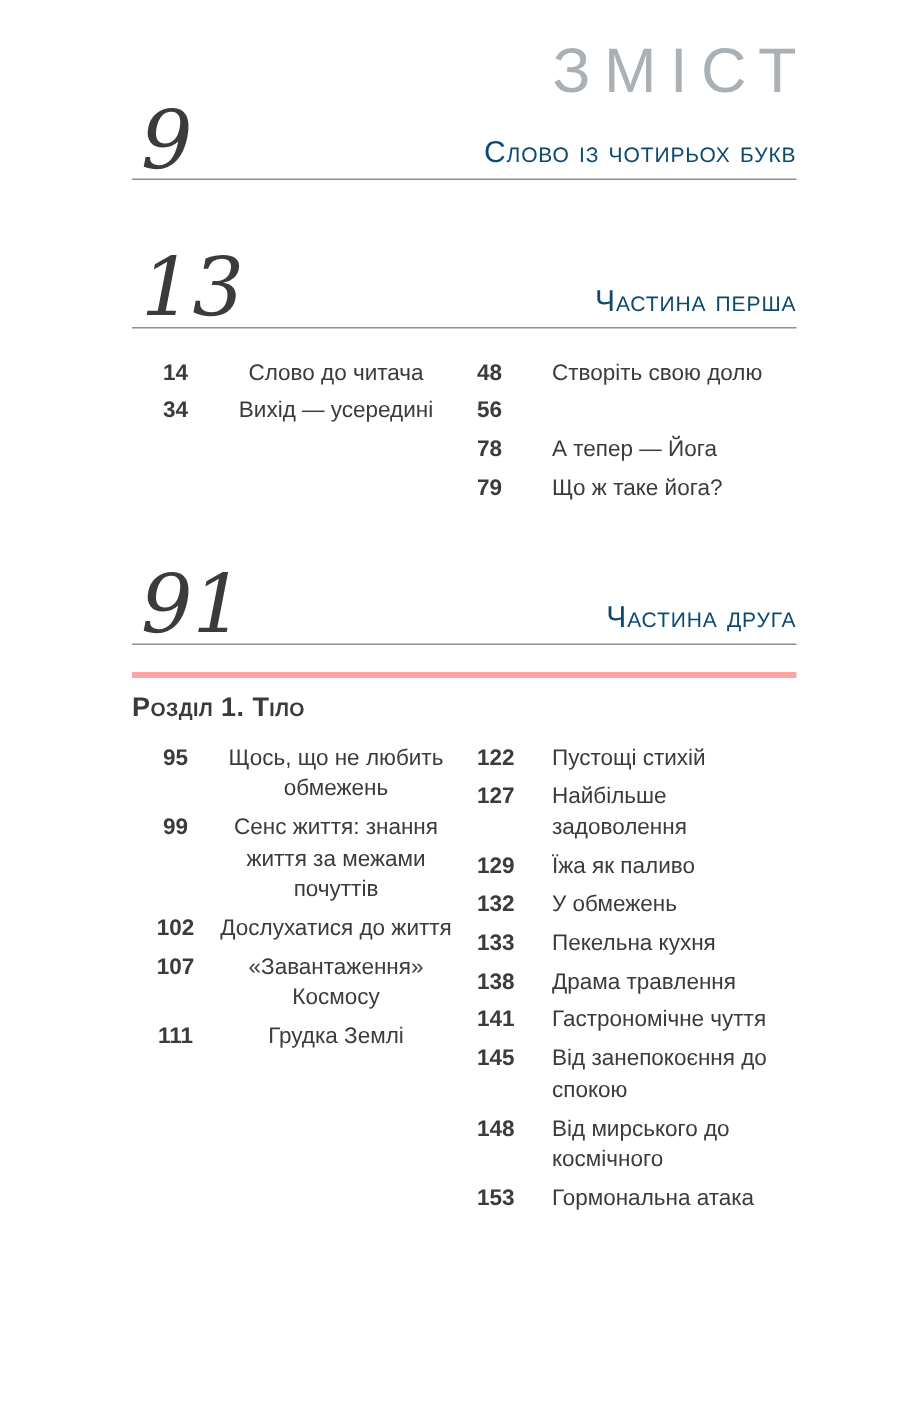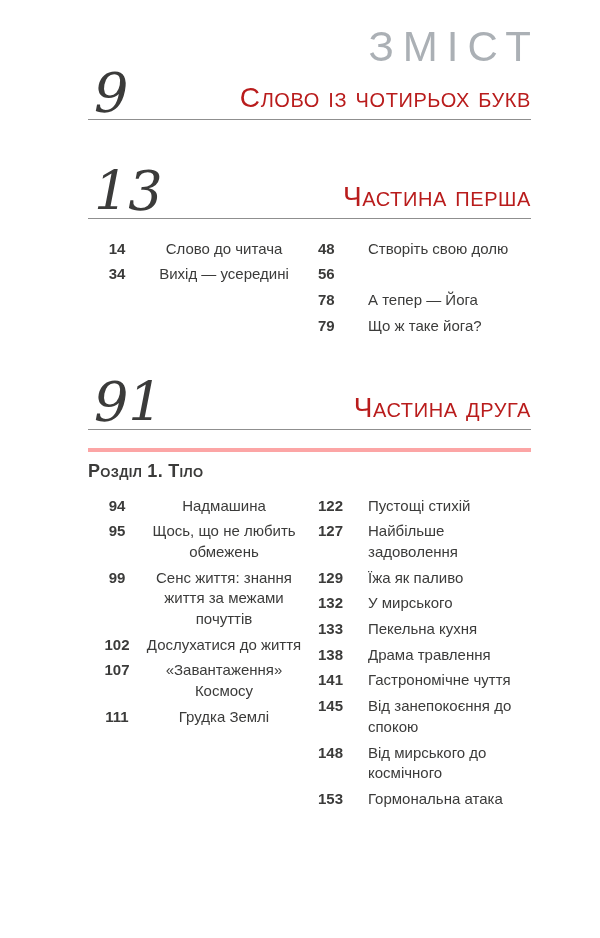--- a/index.html
+++ b/index.html
@@ -34,24 +34,24 @@
     font-family:"DejaVu Serif", serif;
     font-style:italic;
     font-weight:normal;
     font-size:54px;
     line-height:0.95;
     padding-left:6px;
     color:#3b3b3a;
   }
   .sec-title {
     font-variant:small-caps;
-    font-size:28px;
+    font-size:20px;
     letter-spacing:0.6px;
     padding-bottom:5px;
-    color:#b91c1c;
+    color:#0c4a6e;
   }
   .rule {
     border:0;
     border-top:1px solid #8f8f8f;
     height:0;
   }
   .sec-13 { margin-top:46px; }
   .sec-91 { margin-top:36px; }
 
   .chapter {
@@ -145,24 +145,20 @@
       <div class="sec-num">91</div>
       <div class="sec-title">Частина друга</div>
     </div>
     <hr class="rule">
 
     <div class="chapter">Розділ 1. Тіло</div>
 
     <div class="cols">
       <ul class="col-left">
           <li class="entry">
-            <span class="pg">94</span>
-            <span class="t">Надмашина</span>
-          </li>
-          <li class="entry">
             <span class="pg">95</span>
             <span class="t">Щось, що не любить обмежень</span>
           </li>
           <li class="entry">
             <span class="pg">99</span>
             <span class="t">Сенс життя: знання життя за межами почуттів</span>
           </li>
           <li class="entry">
             <span class="pg">102</span>
             <span class="t">Дослухатися до життя</span>
@@ -184,21 +180,21 @@
           <li class="entry">
             <span class="pg">127</span>
             <span class="t">Найбільше задоволення</span>
           </li>
           <li class="entry">
             <span class="pg">129</span>
             <span class="t">Їжа як паливо</span>
           </li>
           <li class="entry">
             <span class="pg">132</span>
-            <span class="t">У мирського</span>
+            <span class="t">У обмежень</span>
           </li>
           <li class="entry">
             <span class="pg">133</span>
             <span class="t">Пекельна кухня</span>
           </li>
           <li class="entry">
             <span class="pg">138</span>
             <span class="t">Драма травлення</span>
           </li>
           <li class="entry">

